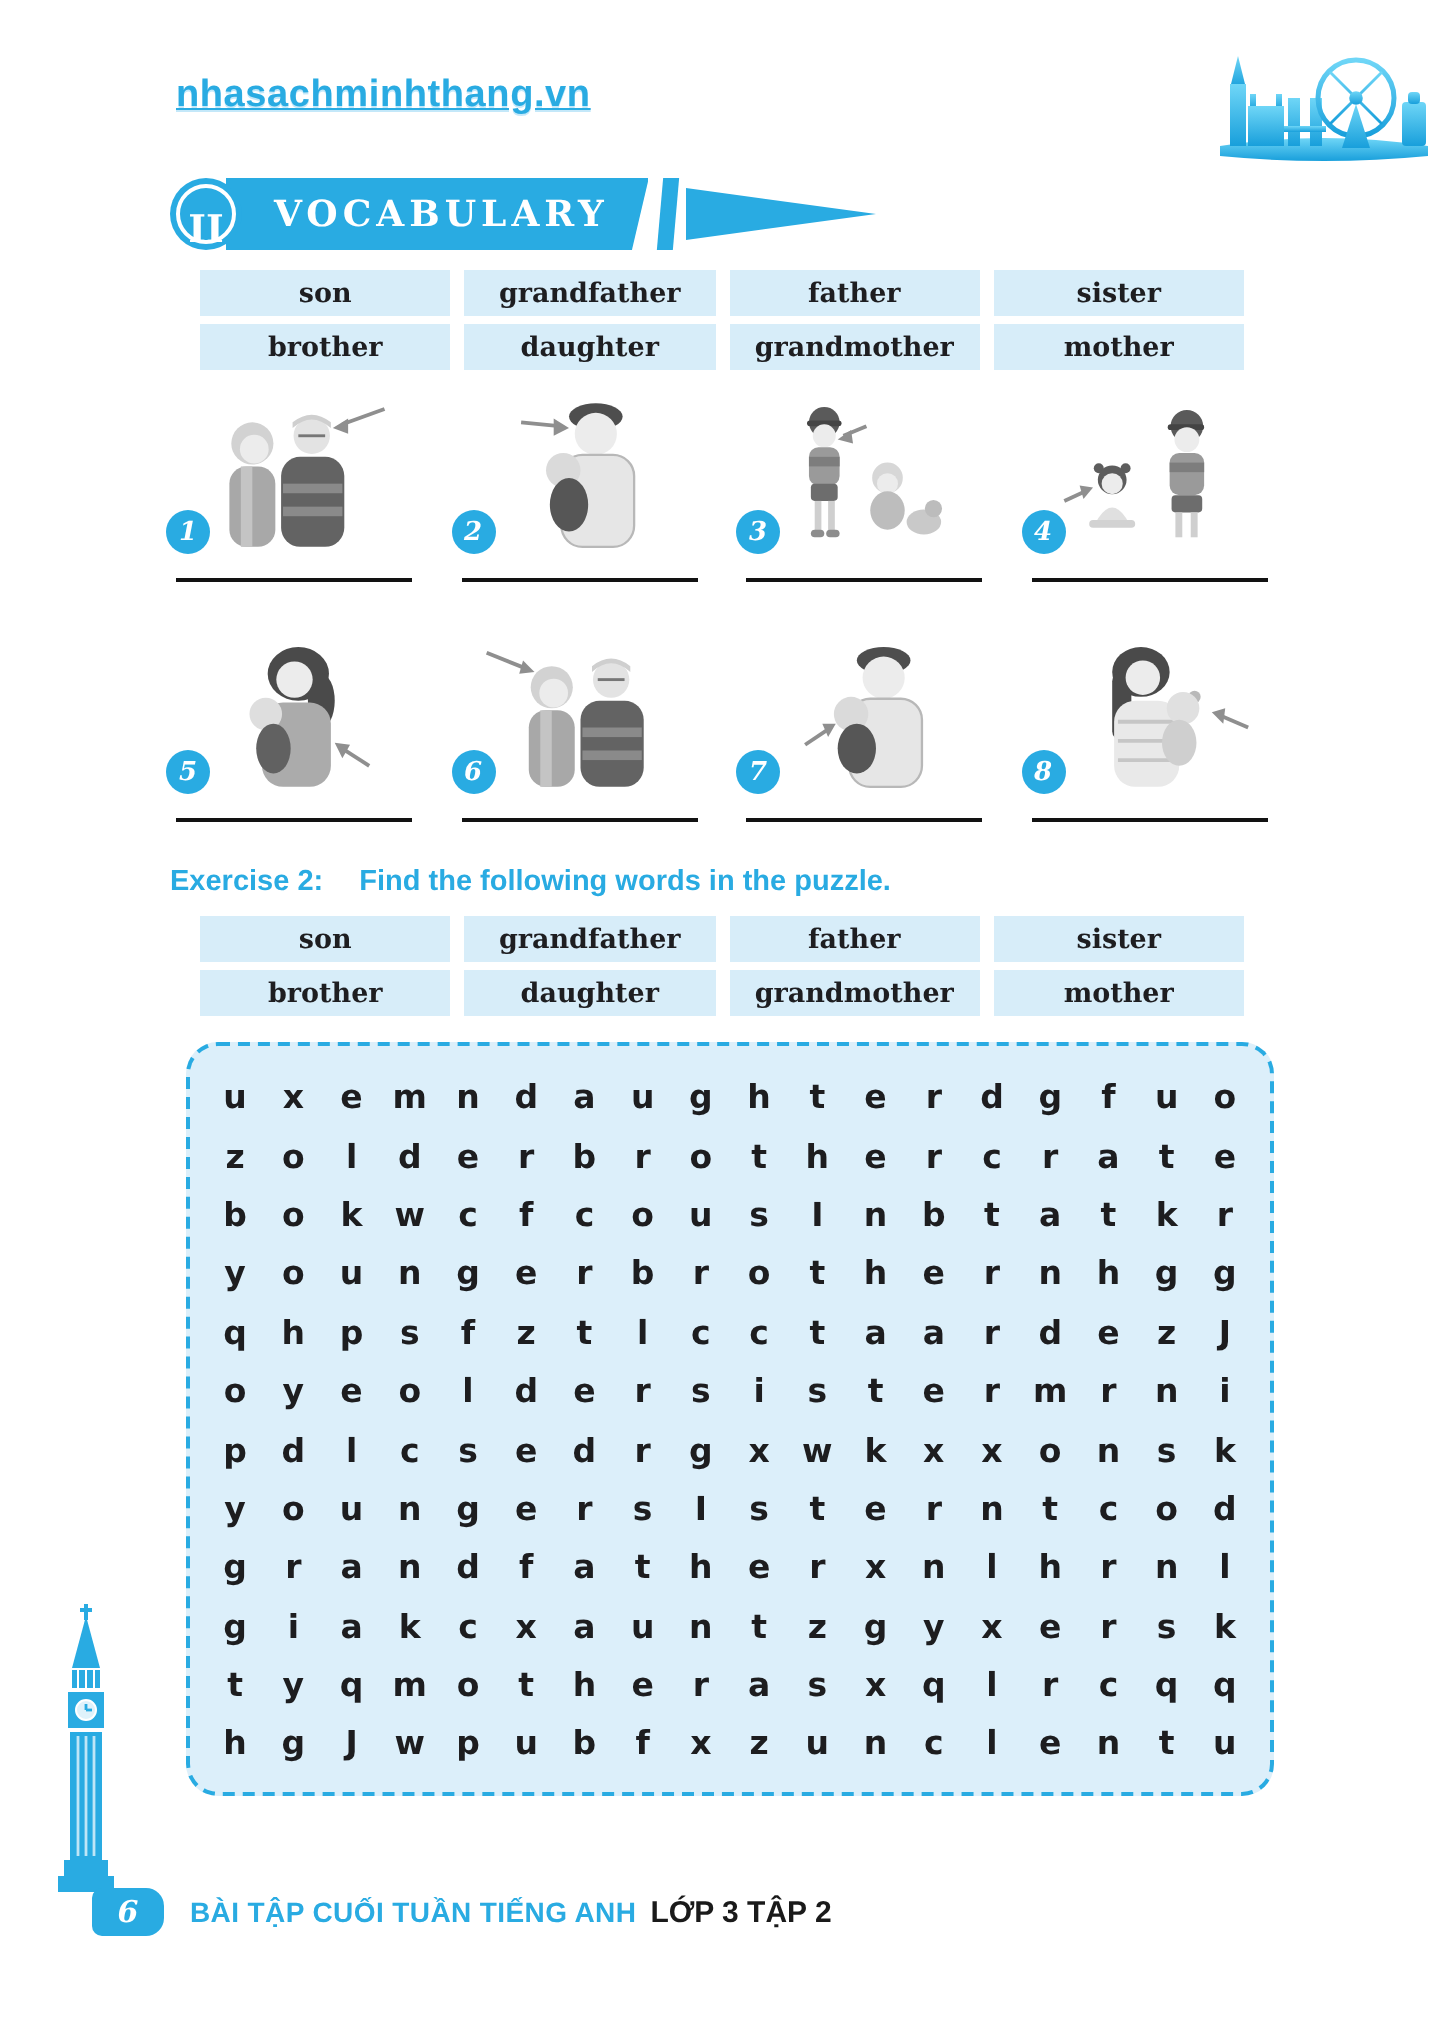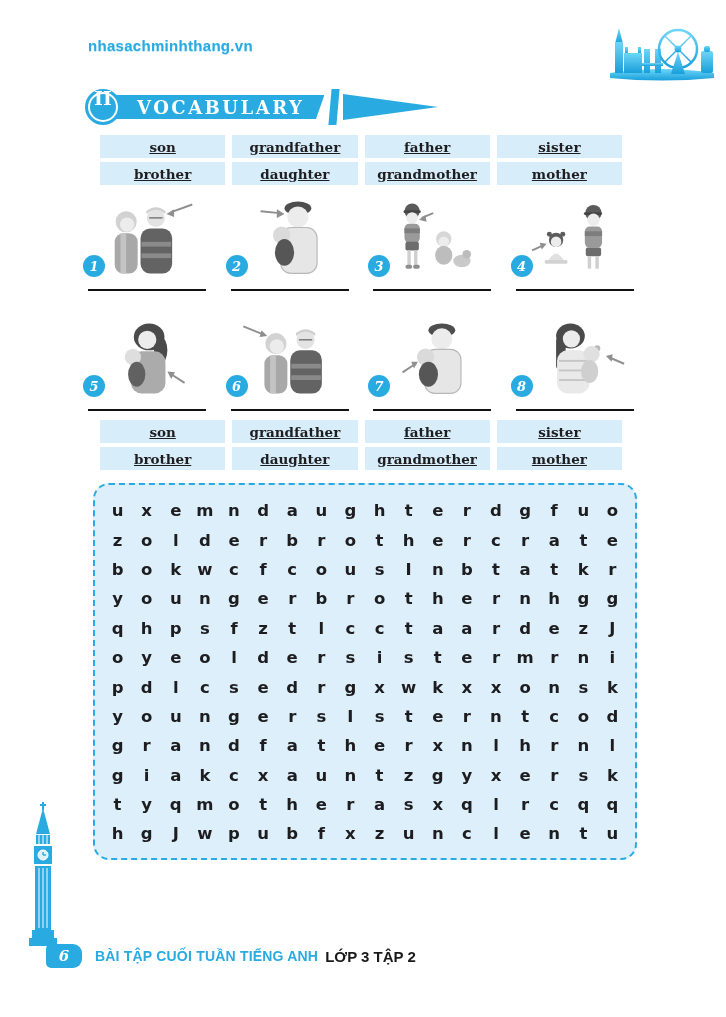--- a/index.html
+++ b/index.html
@@ -1,48 +1,48 @@
 <!DOCTYPE html>
 <html><head>
 <meta charset="utf-8">
 <style>
   html,body{margin:0;padding:0;background:#fff;}
   .page{position:relative;width:726px;height:1017px;background:#ffffff;overflow:hidden;
         font-family:"Liberation Sans",sans-serif;}
 
   
-  .site-name{position:absolute;left:88px;top:37px;font-size:15px;font-weight:bold;
+  .site-name{position:absolute;left:88px;top:37px;font-size:19px;font-weight:bold;
              color:#29abe2;letter-spacing:.3px;
-             text-shadow:0 1px 0 rgba(190,230,248,.9);}
+             text-shadow:0 1px 0 rgba(190,230,248,.9);text-decoration:underline;}
   .skyline{position:absolute;right:10px;top:20px;}
 
   
   .content{position:absolute;left:85px;top:88px;width:552px;}
 
   
   .banner-row{display:flex;align-items:center;height:38px;}
   .num-circle{width:36px;height:36px;border-radius:50%;background:#29abe2;position:relative;
-              z-index:2;flex:0 0 36px;display:flex;align-items:flex-start;justify-content:center;}
+              z-index:2;flex:0 0 36px;display:flex;align-items:flex-end;justify-content:center;}
   .num-circle::after{content:"";position:absolute;inset:3px;border:2.5px solid #fff;border-radius:50%;}
   .num-circle span{color:#fff;font-family:"DejaVu Serif",serif;font-weight:bold;font-size:19px;line-height:1;}
-  .banner-rect{margin-left:-8px;height:24px;background:#29abe2;display:flex;align-items:center;
+  .banner-rect{margin-left:-8px;height:36px;background:#29abe2;display:flex;align-items:center;
                padding:0 20px 0 24px;clip-path:polygon(0 0,100% 0,96% 100%,0 100%);}
   .banner-rect span{color:#fff;font-family:"DejaVu Serif",serif;font-weight:bold;font-size:18px;letter-spacing:2.5px;}
   .banner-bar{width:8px;height:36px;background:#29abe2;margin-left:6px;transform:skewX(-5deg);}
   .banner-arrow{width:0;height:0;border-left:95px solid #29abe2;border-top:13px solid transparent;
                 border-bottom:13px solid transparent;margin-left:5px;}
 
   
   .exercise-heading{margin-top:15px;font-size:14.5px;font-weight:bold;color:#29abe2;}
   .exercise-heading .instr{margin-left:14px;}
 
   
   .word-table{margin:9px 15px 0 15px;display:grid;grid-template-columns:repeat(4,1fr);gap:4px 7px;}
   .word-cell{background:#d7edf9;height:23px;display:flex;align-items:center;justify-content:center;
-             font-family:"DejaVu Serif",serif;font-weight:bold;font-size:13.5px;color:#1e1e21;text-decoration:underline;}
+             font-family:"DejaVu Serif",serif;font-weight:bold;font-size:13.5px;color:#1e1e21;}
 
   
   .pics-grid{margin-top:12px;display:grid;grid-template-columns:repeat(4,1fr);column-gap:18px;}
   .pics-grid.row2{margin-top:26px;}
   .pic-cell{position:relative;}
   .pic-img{width:100%;height:82px;display:block;}
   .badge{position:absolute;left:-2px;top:58px;width:22px;height:22px;border-radius:50%;background:#29abe2;
          color:#fff;font-family:"DejaVu Serif",serif;font-style:italic;font-weight:bold;font-size:13px;
          display:flex;align-items:center;justify-content:center;
          box-shadow:0 0 0 1.5px rgba(255,255,255,.9);}
@@ -275,20 +275,24 @@
           <circle cx="82" cy="37" r="8.5" fill="#e0e0e0"></circle>
           <ellipse cx="80" cy="55" rx="9" ry="12" fill="#cfcfcf"></ellipse>
           <line x1="116" y1="47" x2="102" y2="41" stroke="#8f8f8f" stroke-width="2"></line>
           <polygon points="97,39 104,37 103,45" fill="#8f8f8f"></polygon>
         </svg>
         <div class="badge">8</div>
         <div class="answer-line"></div>
       </div>
     </div>
 
+    <div class="exercise-heading" style="margin-top:22px;">
+      <span>Exercise 2:</span>
+      <span class="instr">Find the following words in the puzzle.</span>
+    </div>
 
     <div class="word-table">
       <div class="word-cell">son</div>
       <div class="word-cell">grandfather</div>
       <div class="word-cell">father</div>
       <div class="word-cell">sister</div>
       <div class="word-cell">brother</div>
       <div class="word-cell">daughter</div>
       <div class="word-cell">grandmother</div>
       <div class="word-cell">mother</div>

